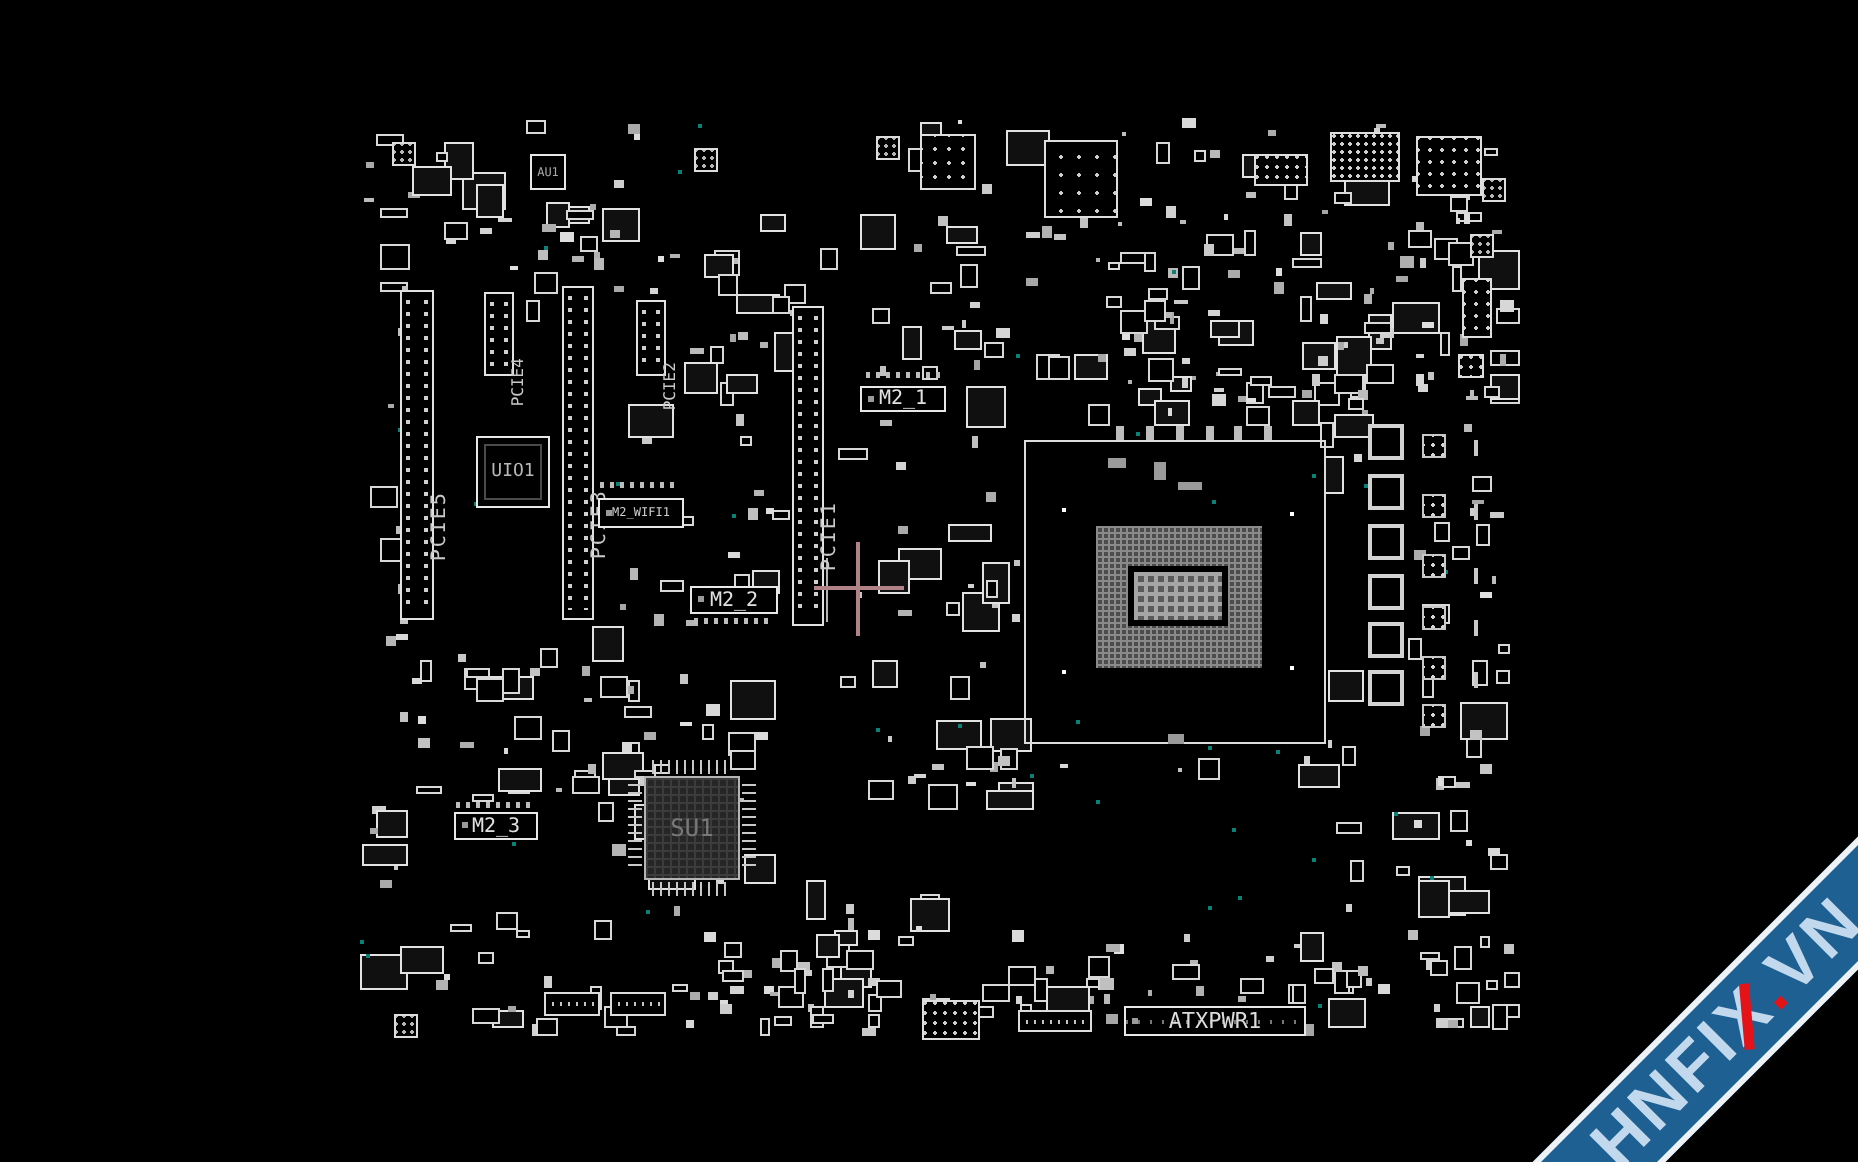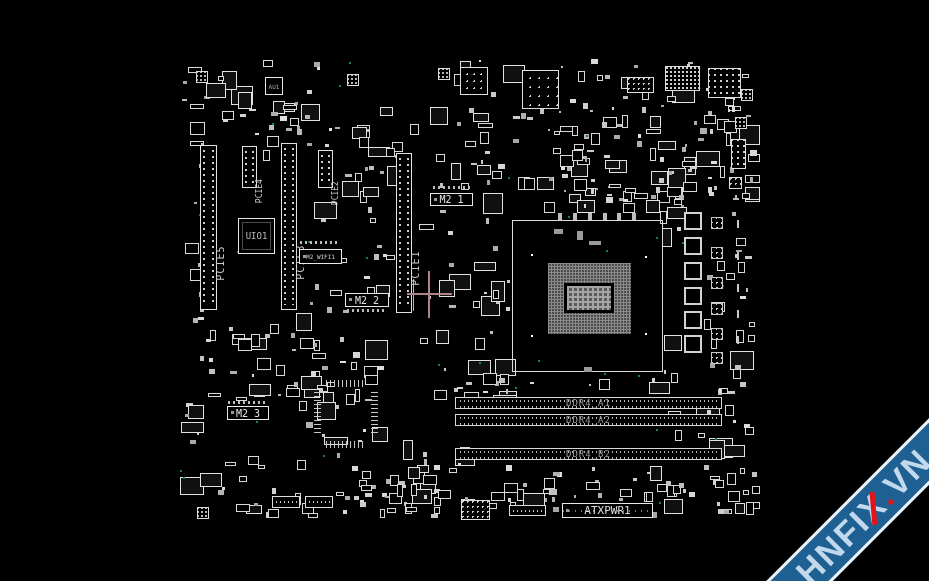--- a/index.html
+++ b/index.html
@@ -744,20 +744,23 @@
   <div class="slot" id="pcie1">
       <span class="vlabel">PCIE1</span>
     </div>
 
   <div class="chip" id="uio1">
       <span>UIO1</span>
     </div>
   <div class="chip" id="au1">
       <span>AU1</span>
     </div>
+  <div class="chip" id="su1">
+      <span>SU1</span>
+    </div>
   <div class="qpins h" style="left:326px;top:380px;width:40px;"></div>
   <div class="qpins h" style="left:326px;top:441px;width:40px;"></div>
   <div class="qpins v" style="left:314px;top:392px;height:44px;"></div>
   <div class="qpins v" style="left:371px;top:392px;height:44px;"></div>
 
   <div class="conn" id="m2wifi">
       <span>M2_WIFI1</span>
     </div>
   <div class="conn" id="m2_1">
       <span>M2_1</span>
@@ -769,29 +772,20 @@
       <span>M2_3</span>
     </div>
   <div class="conn" id="atx">
       <span>ATXPWR1</span>
     </div>
   <div class="pads" style="left:300px;top:241px;width:38px;"></div>
   <div class="pads" style="left:433px;top:186px;width:38px;"></div>
   <div class="pads" style="left:347px;top:309px;width:40px;"></div>
   <div class="pads" style="left:228px;top:401px;width:39px;"></div>
 
-  <div class="ddr" id="ddr_a1">
-      <span>DDR4_A1</span>
-    </div>
-  <div class="ddr" id="ddr_a2">
-      <span>DDR4_A2</span>
-    </div>
-  <div class="ddr" id="ddr_b2">
-      <span>DDR4_B2</span>
-    </div>
 
   <div class="abs" id="cpu">
     <div id="cpu-grid"></div>
     <div id="cpu-cut"></div>
     <div id="cpu-pads"></div>
     <div class="cdot" style="left:18px;top:33px;"></div>
     <div class="cdot" style="left:132px;top:35px;"></div>
     <div class="cdot" style="left:18px;top:114px;"></div>
     <div class="cdot" style="left:132px;top:112px;"></div>
     <div class="cbit" style="left:41px;top:8px;width:9px;height:5px;"></div>

